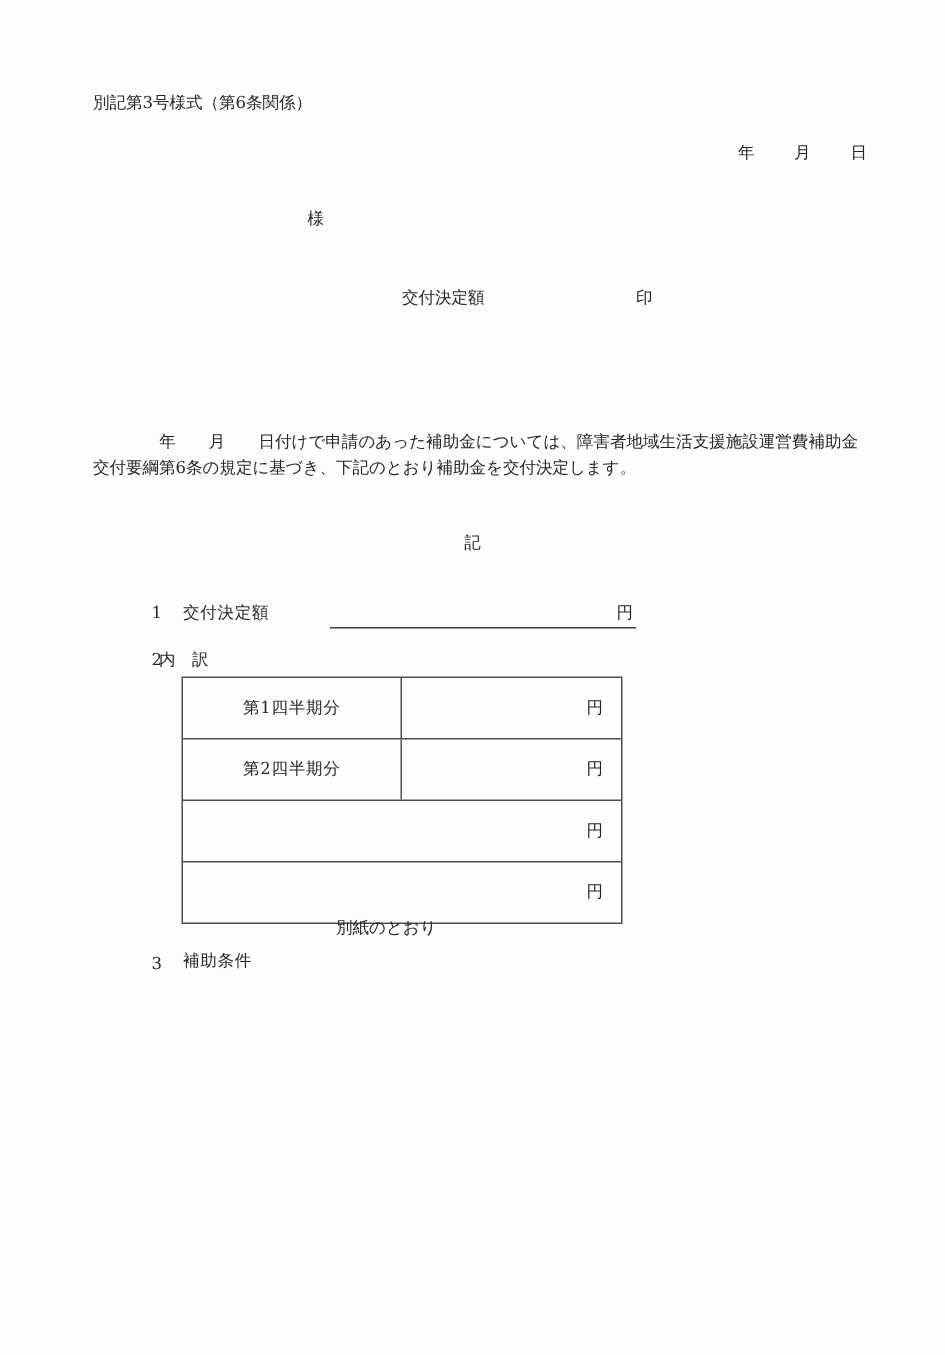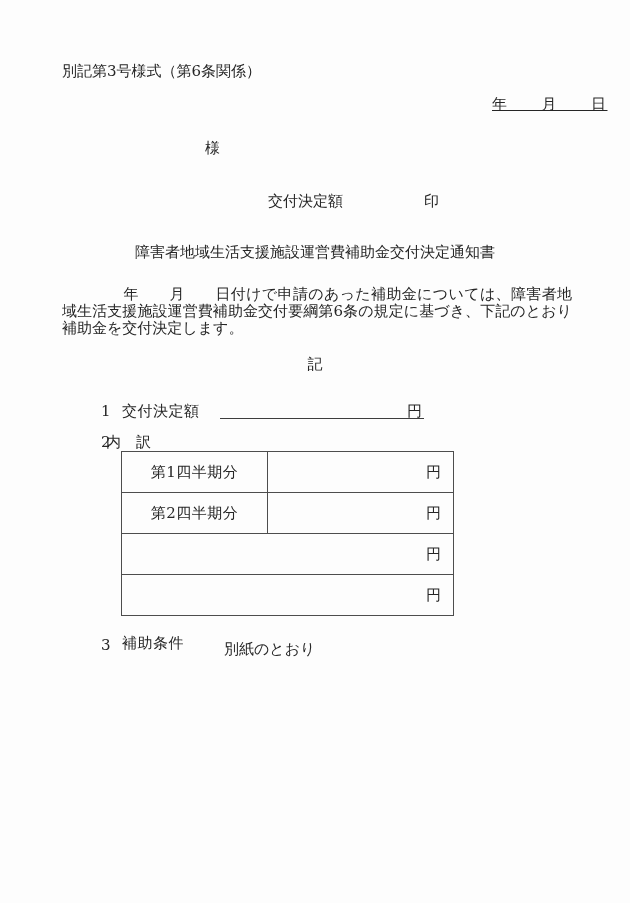--- a/index.html
+++ b/index.html
@@ -7,28 +7,28 @@
     padding: 0;
     background: #fdfdfd;
   }
   .page {
     position: relative;
     width: 630px;
     height: 903px;
     background: #fdfdfd;
     color: #262626;
     font-family: "DejaVu Serif", "Liberation Serif", serif;
-    font-size: 15px;
+    font-size: 11px;
     line-height: 1.25;
     overflow: hidden;
   }
   .abs { position: absolute; white-space: nowrap; }
 
   .form-label      { left: 62px;  top: 62px; }
-  .date-line       { left: 492px; top: 95px; letter-spacing: 1.5px; text-decoration: underline; }
+  .date-line       { left: 492px; top: 95px; letter-spacing: 1.5px; }
   .addressee       { left: 205px; top: 139px; }
   .sender-name     { left: 268px; top: 192px; }
   .seal            { left: 424px; top: 192px; }
   .doc-title       { left: 0; top: 243px; width: 630px; text-align: center; white-space: nowrap; }
   .body-paragraph  {
     position: absolute;
     left: 62px; top: 286px;
     width: 510px;
     line-height: 17px;
     text-align: justify;
@@ -46,21 +46,21 @@
     text-align: right;
     padding-right: 2px;
     box-sizing: content-box;
   }
   .item2-no        { left: 101px; top: 433px; }
   .item2-label     { left: 106px; top: 433px; }
 
   .breakdown-table {
     position: absolute;
     left: 121px; top: 451px;
-    width: 333px;
+    width: 294px;
     border: 1px solid #4d4d4d;
     box-sizing: border-box;
   }
   .trow {
     display: flex;
     height: 40px;
   }
   .trow + .trow { border-top: 1px solid #4d4d4d; }
   .tcell-label {
     width: 145px;
@@ -73,37 +73,36 @@
   .tcell-unit {
     flex: 1;
     display: flex;
     align-items: center;
     justify-content: flex-end;
     padding-right: 12px;
   }
 
   .item3-no        { left: 101px; top: 636px; }
   .item3-label     { left: 122px; top: 636px; letter-spacing: 0.5px; font-family: Liberation Mono, monospace; }
-  .item3-value     { left: 224px; top: 640px; }
+  .item3-value     { left: 224px; top: 612px; }
 </style>
 </head>
 <body>
 
 <div class="page">
 
   <div class="abs form-label">別記第3号様式（第6条関係）</div>
 
   <div class="abs date-line">年　　月　　日</div>
 
   <div class="abs addressee">様</div>
 
   <div class="abs sender-name">交付決定額</div>
   <div class="abs seal">印</div>
 
-  <div class="abs doc-title">障害者地域生活支援施設運営費補助金交付決定通知書</div>
 
   <div class="body-paragraph">　　　　年　　月　　日付けで申請のあった補助金については、障害者地域生活支援施設運営費補助金交付要綱第6条の規定に基づき、下記のとおり補助金を交付決定します。</div>
 
   <div class="abs record-marker">記</div>
 
   <div class="abs item1-no">1</div>
   <div class="abs item1-label">交付決定額</div>
   <div class="amount-field">
     <span>円</span>
   </div>

